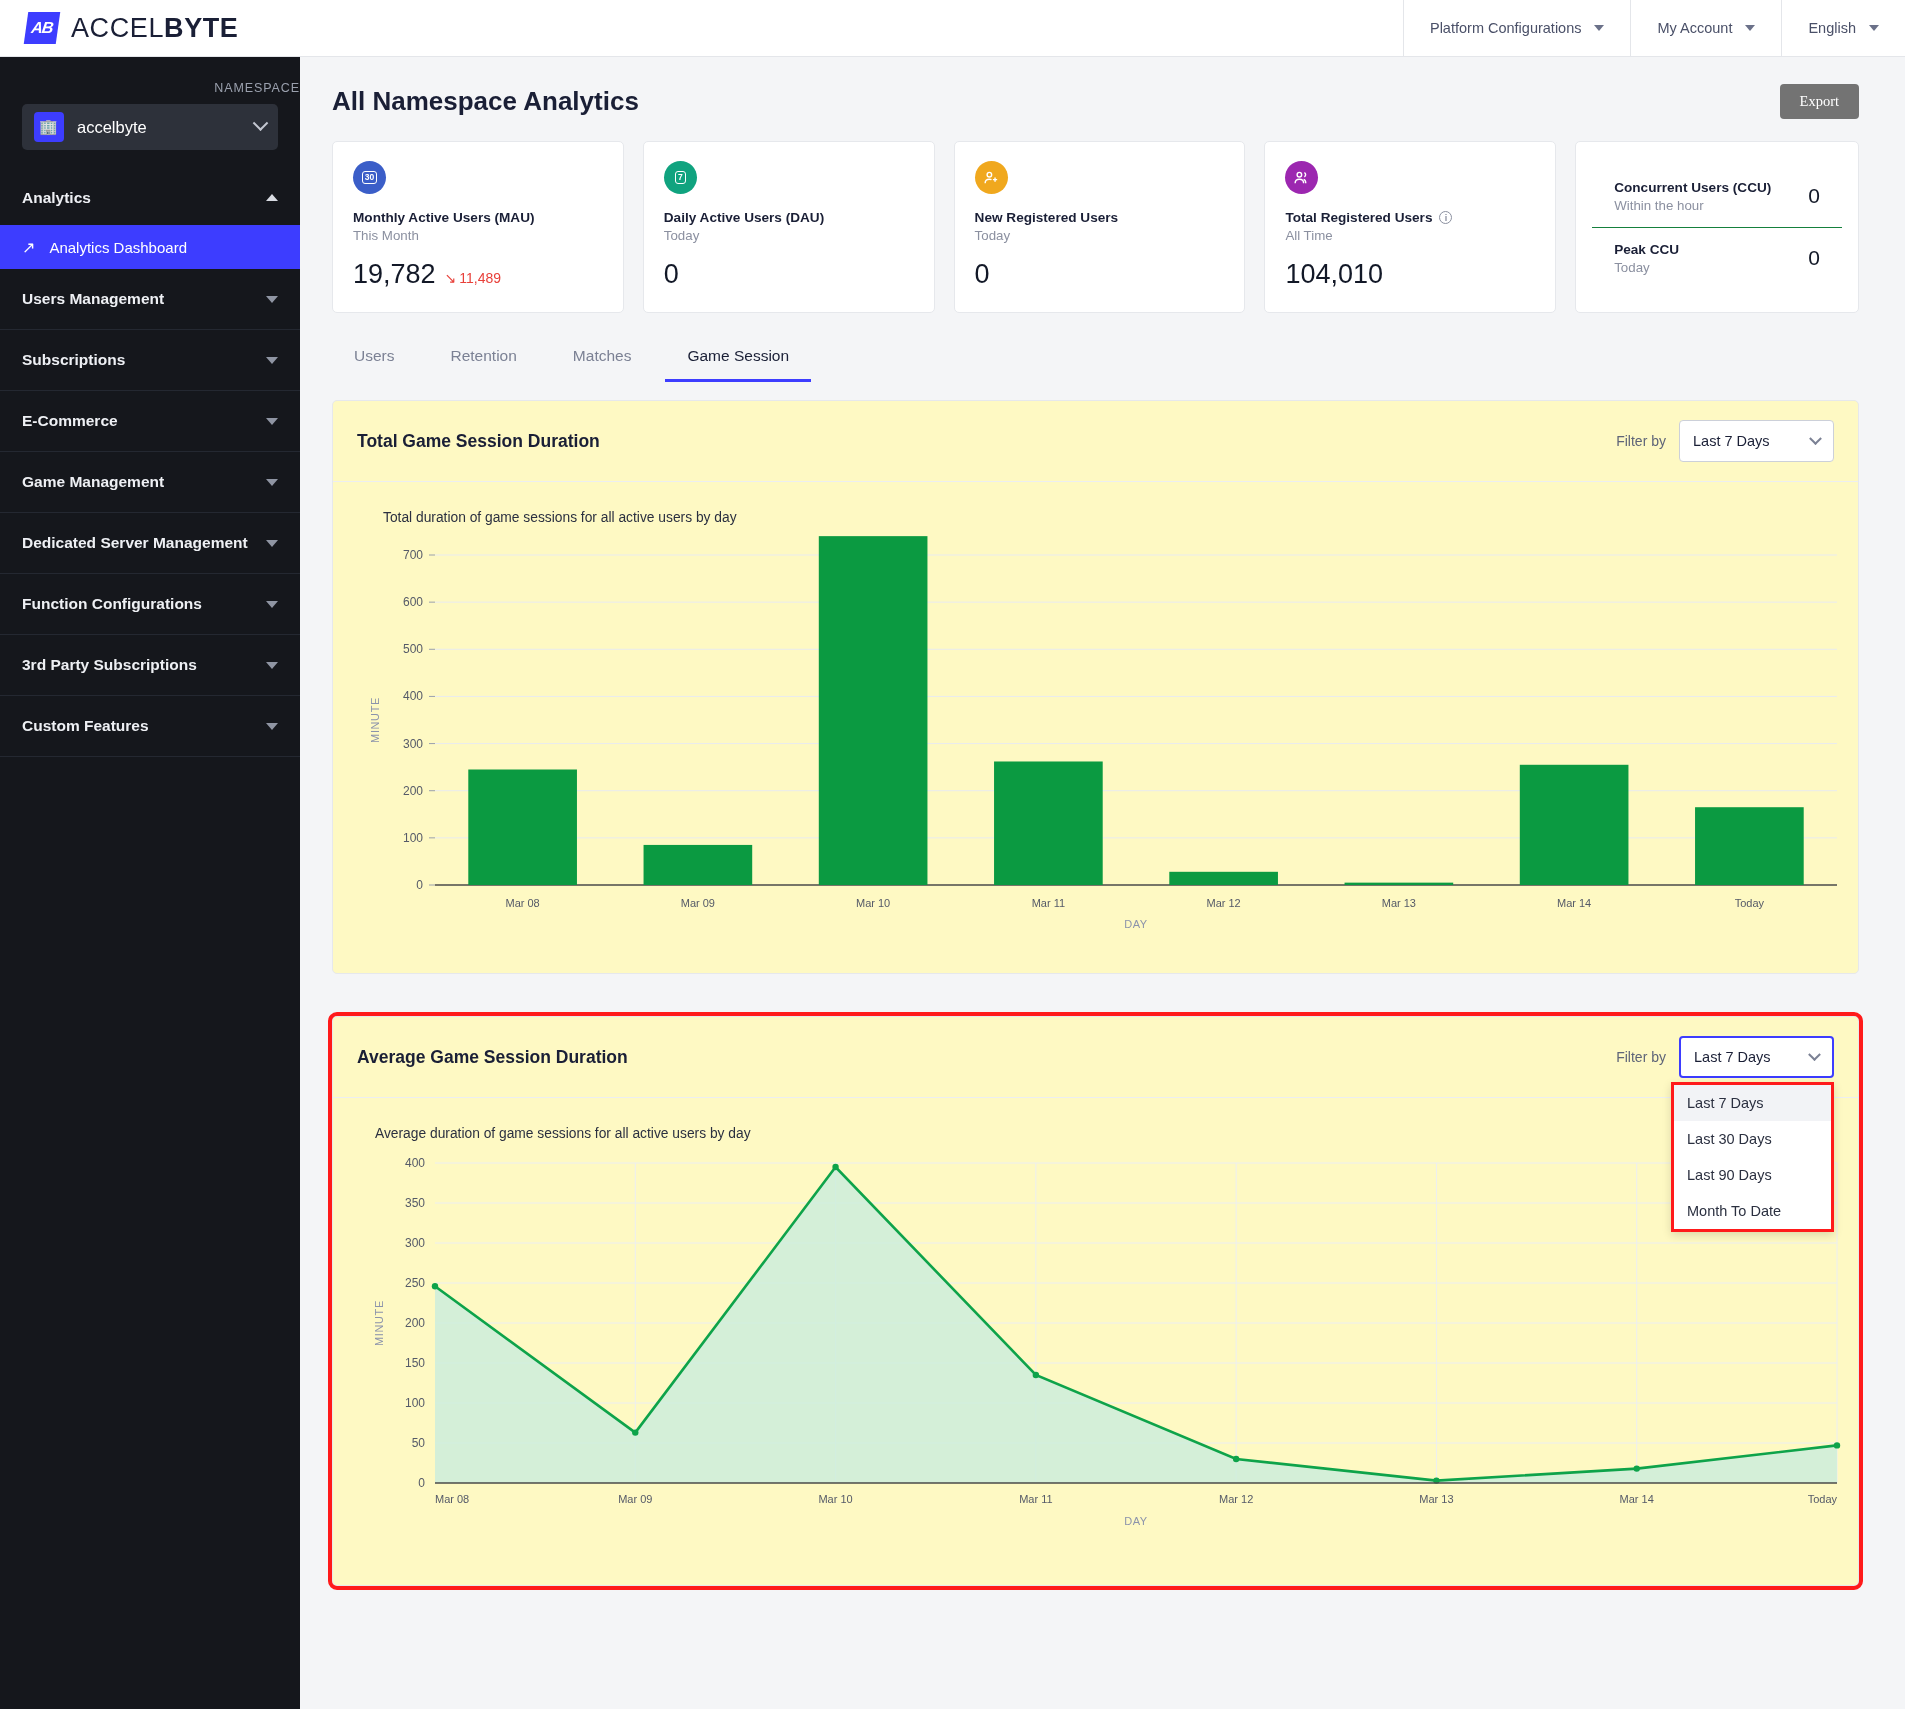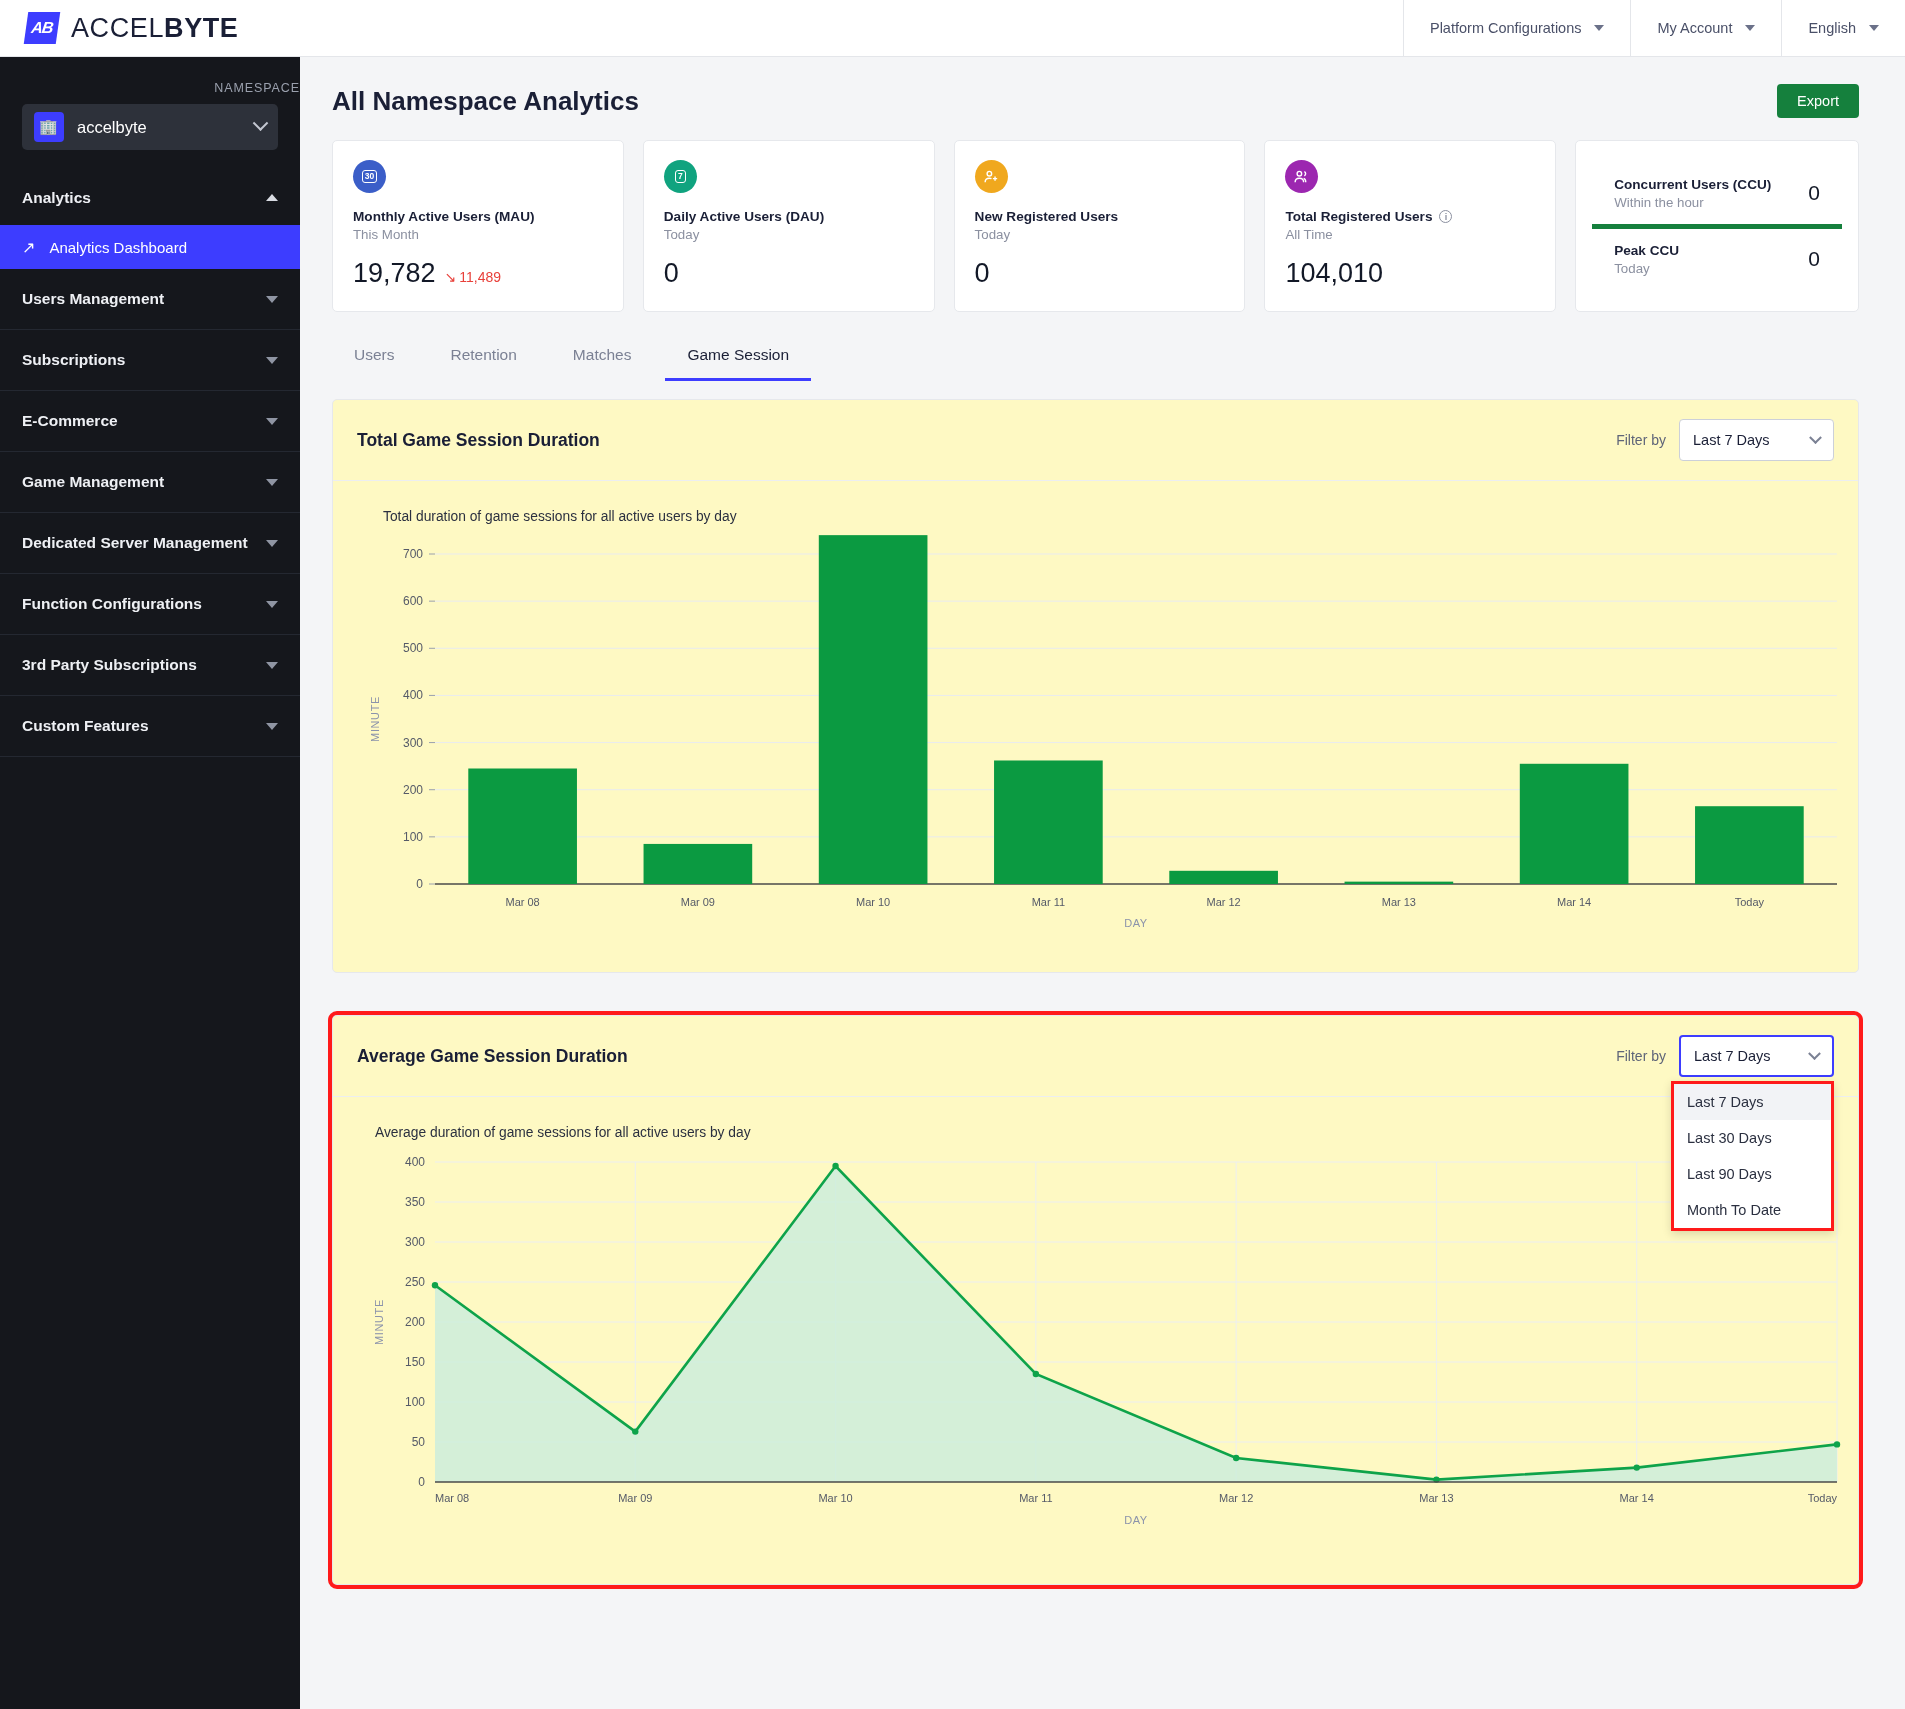--- a/index.html
+++ b/index.html
@@ -90,23 +90,23 @@
   .main {
     position: absolute; top: 57px; left: 300px;
     width: 1605px; height: 1652px; background: #f4f5f7;
     overflow: hidden;
   }
   .page-head {
     display: flex; align-items: center; padding: 27px 46px 0 32px;
   }
   .page-title { font-size: 26px; color: #1a1f36; font-weight: bold; flex: 1; }
   .export-btn {
-    background: #15803d; color: #fff; border: none; border-radius: 4px;
+    background: #737373; color: #fff; border: none; border-radius: 4px;
     font-size: 14.5px; padding: 9px 20px; cursor: pointer;
-    font-family: Liberation Sans, sans-serif;
+    font-family: Liberation Serif, serif;
   }
 
   
   .kpis { display: flex; gap: 19px; padding: 22px 46px 0 32px; }
   .kpi {
     background: #fff; border: 1px solid #e6e8ec; border-radius: 5px;
     padding: 19px 20px 22px 20px; flex: 1; min-width: 0;
   }
   .kpi-ico {
     width: 33px; height: 33px; border-radius: 50%;
@@ -129,21 +129,21 @@
   }
   .kpi-sub { font-size: 13.3px; color: #8b90a0; margin-top: 3px; }
   .kpi-val {
     font-size: 27px; color: #121827; margin-top: 16px;
     display: flex; align-items: baseline; gap: 9px;
   }
   .delta { font-size: 14px; color: #e8403a; display: flex; align-items: center; gap: 3px; }
 
   .kpi.ccu { padding: 16px; display: flex; flex-direction: column; justify-content: center; }
   .ccu-row { display: flex; align-items: center; padding: 14px 22px; }
-  .ccu-row + .ccu-row { border-top: 5px solid #15803d; }
+  .ccu-row + .ccu-row { border-top: 1px solid #15803d; }
   .ccu-txt { flex: 1; }
   .ccu-num { font-size: 21px; color: #121827; }
 
   
   .tabs {
     display: flex; gap: 12px; padding: 34px 0 0 32px; align-items: flex-end;
   }
   .tab {
     font-size: 15.5px; color: #7b8194; padding: 0 22px 14px 22px;
     cursor: pointer; border-bottom: 3px solid transparent;

